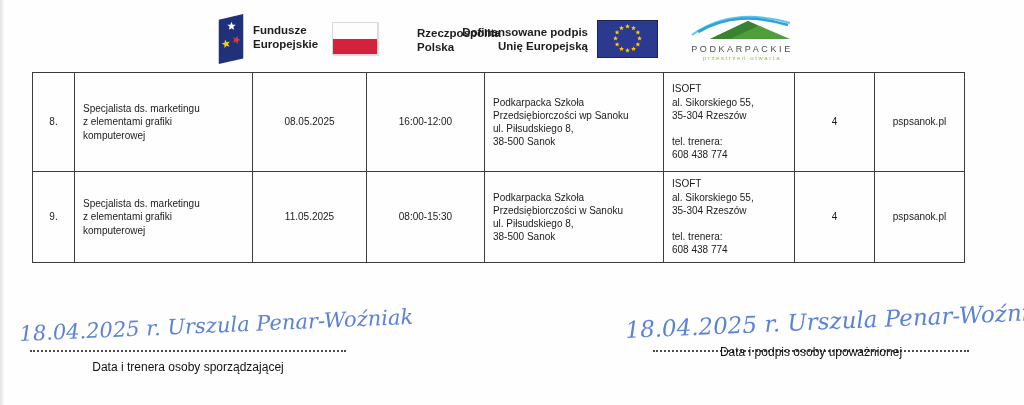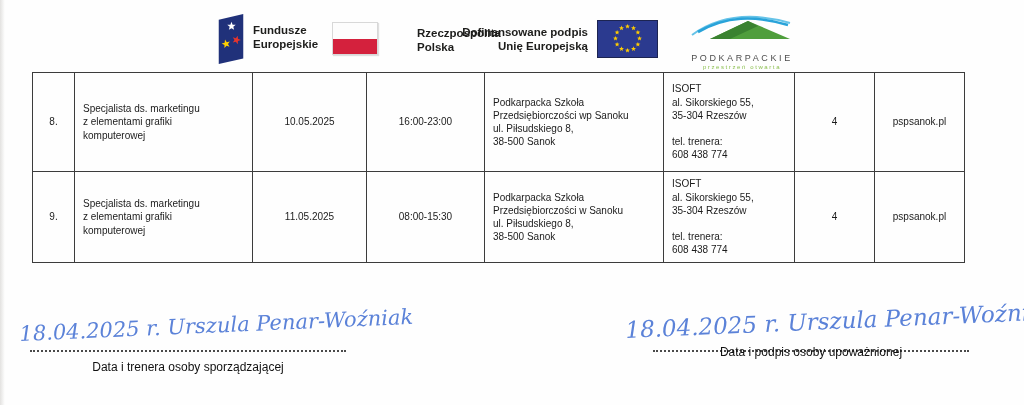--- a/index.html
+++ b/index.html
@@ -12,21 +12,21 @@
   .logo-label{position:absolute;font-size:11.5px;font-weight:bold;line-height:1.18;
         color:#1d1d1b;white-space:pre-line;}
   .logo-label.right{text-align:right;}
   .fe-flag{position:absolute;left:217px;top:13px;}
   .pl-flag{position:absolute;left:332px;top:22px;width:46px;height:33px;
         border:1px solid #d8d8d8;box-sizing:border-box;box-shadow:1px 1px 1px rgba(0,0,0,.12);}
   .pl-flag .w{height:50%;background:#fdfdfd;}
   .pl-flag .r{height:50%;background:#d4213d;}
   .eu-flag{position:absolute;left:597px;top:20px;}
   .podk{position:absolute;left:684px;top:13px;width:116px;text-align:center;}
-  .podk-title{font-size:9px;letter-spacing:2.6px;color:#4d4d4d;margin-top:10px;white-space:nowrap;}
+  .podk-title{font-size:9px;letter-spacing:2.6px;color:#4d4d4d;margin-top:1px;white-space:nowrap;}
   .podk-sub{font-size:6px;letter-spacing:1.6px;color:#8bbf4e;margin-top:1px;white-space:nowrap;}
 
   
   table.sched{position:absolute;left:32px;top:72px;width:932px;border-collapse:collapse;
         table-layout:fixed;}
   table.sched td{border:1.5px solid #3c3c3c;font-size:10px;line-height:1.32;
         vertical-align:middle;padding:3px 8px;white-space:pre-line;overflow:hidden;}
   tr.row-a{height:99px;} tr.row-b{height:91px;}
   td.c-no,td.c-date,td.c-time,td.c-count,td.c-web{text-align:center;}
   td.c-trainer{vertical-align:top;padding-top:4px;}
@@ -108,22 +108,22 @@
         <col style="width:131px">
       <col style="width:80px">
         <col style="width:90px">
     </colgroup>
     <tbody>
       <tr class="row-a">
         <td class="c-no">8.</td>
         <td class="c-course">Specjalista ds. marketingu
 z elementami grafiki
 komputerowej</td>
-        <td class="c-date">10.05.2025</td>
-        <td class="c-time">16:00-23:00</td>
+        <td class="c-date">08.05.2025</td>
+        <td class="c-time">16:00-12:00</td>
         <td class="c-place">Podkarpacka Szkoła
 Przedsiębiorczości wp Sanoku
 ul. Piłsudskiego 8,
 38-500 Sanok</td>
         <td class="c-trainer">ISOFT
 al. Sikorskiego 55,
 35-304 Rzeszów
 
 tel. trenera:
 608 438 774</td>

